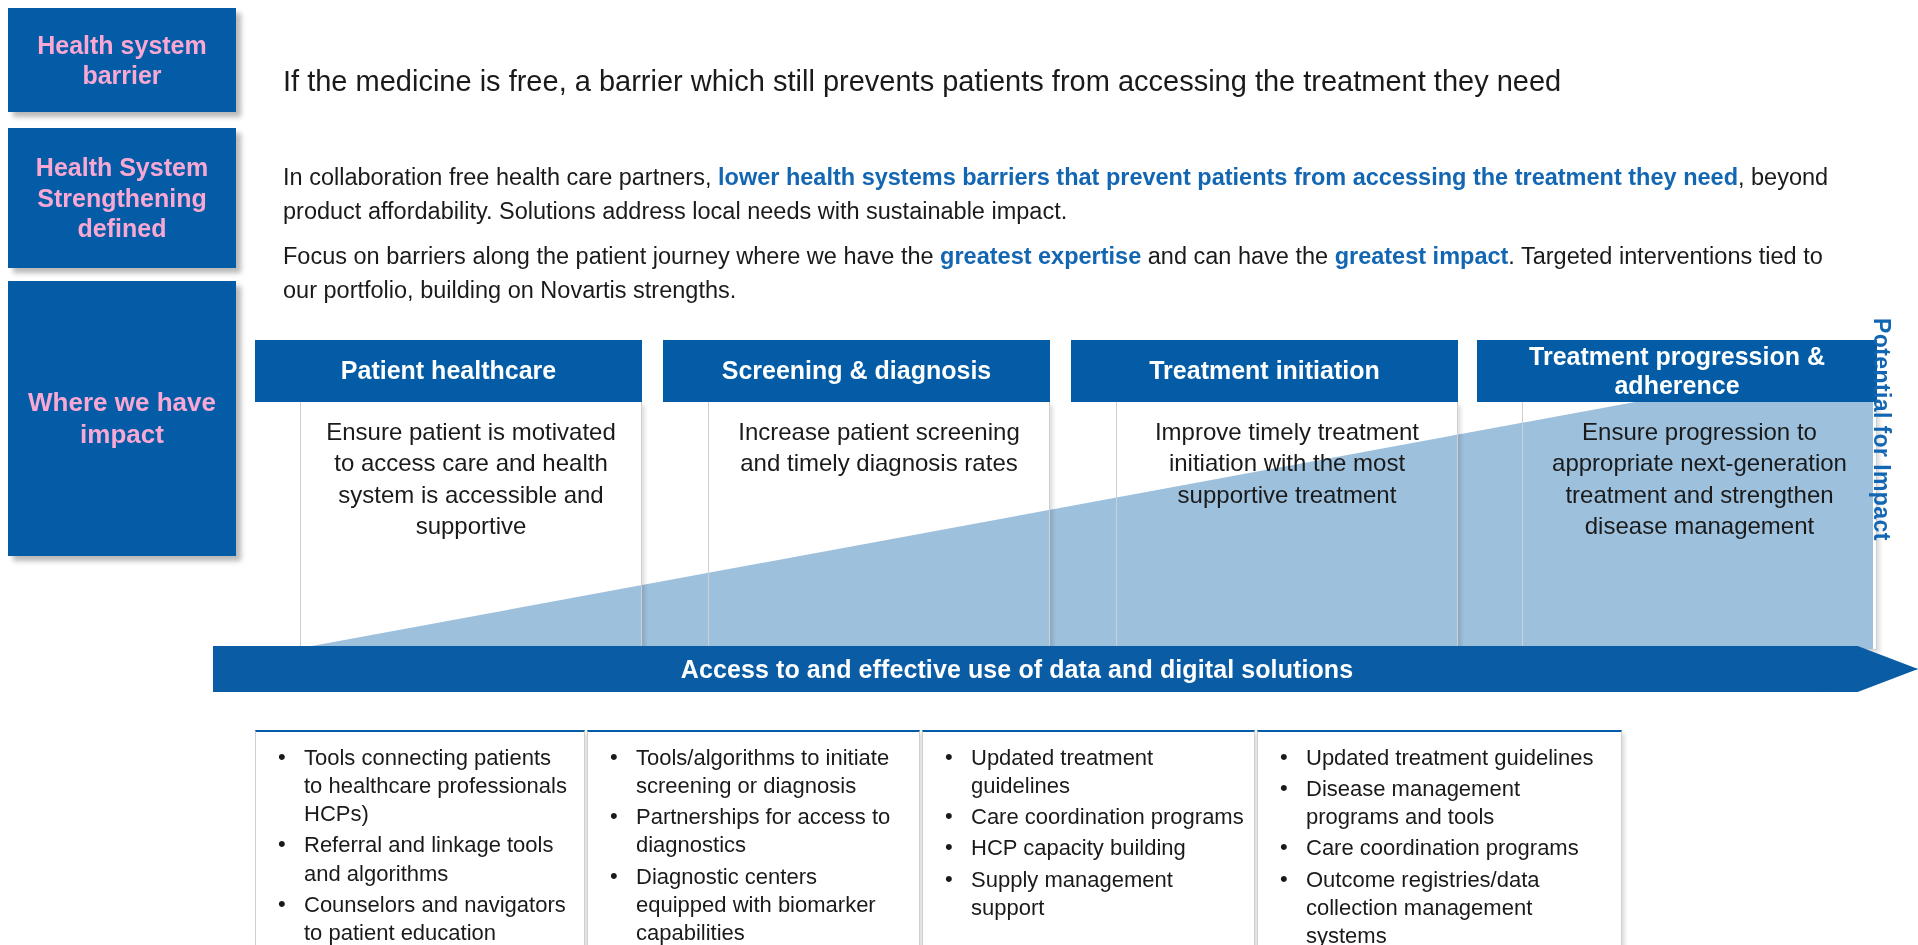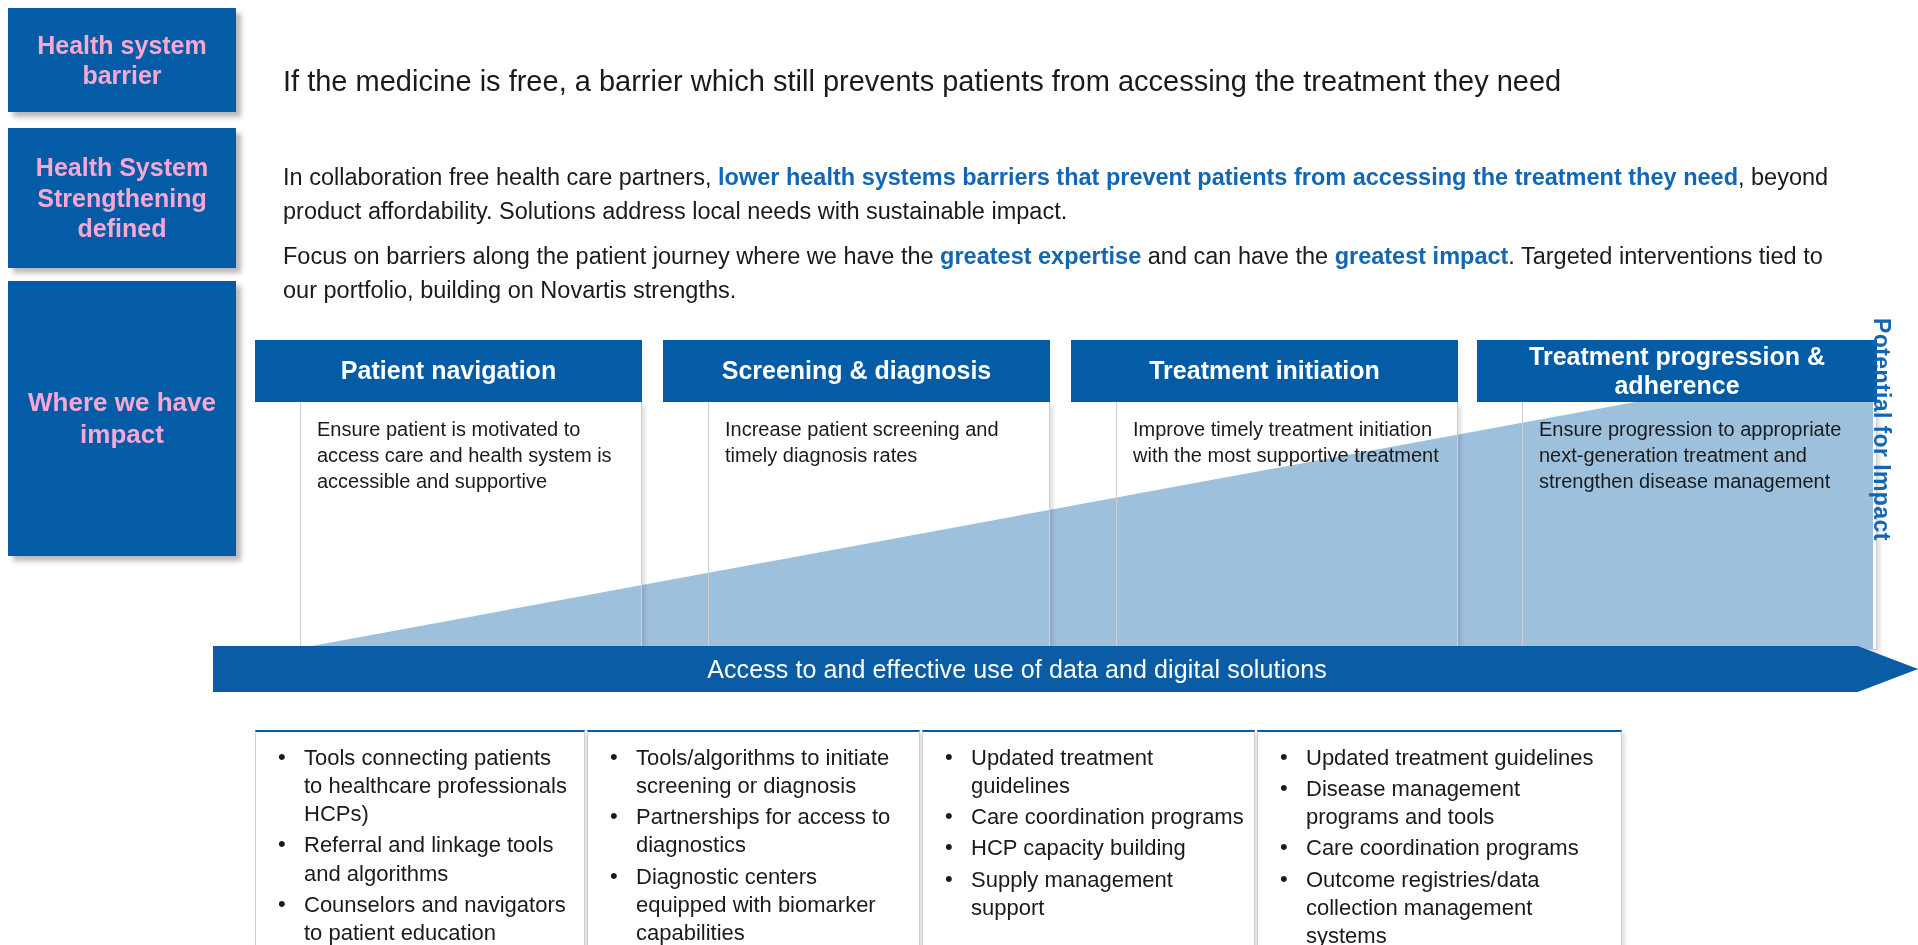--- a/index.html
+++ b/index.html
@@ -79,39 +79,40 @@
     display: flex; align-items: center; justify-content: center;
   }
   #col3 .col-head { height: 62px; }
 
   .col-body {
     border: 1px solid #cfcfcf;
     border-top: none;
     background: transparent;
     height: 248px;
     padding: 14px 16px 0 16px;
-    font-size: 20px;
+    text-align: center;
+    font-size: 24px;
     line-height: 1.31;
     color: #1a1a1a;
     box-shadow: 3px 3px 4px rgba(0,0,0,0.13);
     margin-left: 45px;
   }
 
   
   #arrow-band {
     position: absolute;
     left: 213px; top: 646px;
     width: 1705px; height: 46px;
   }
   #arrow-band svg { position: absolute; left: 0; top: 0; }
   #arrow-label {
     position: absolute;
     left: 0; top: 0; width: 1608px; height: 46px;
     display: flex; align-items: center; justify-content: center;
-    color: #ffffff; font-weight: normal; font-size: 25px;
+    color: #ffffff; font-weight: bold; font-size: 25px;
     letter-spacing: 0.1px;
   }
 
   
   #potential {
     position: absolute;
     left: 1868px; top: 318px;
     color: #1266b2;
     font-weight: bold;
     font-size: 23px;
@@ -180,21 +181,21 @@
   </div>
 
   <div id="impact-zone">
 
     <svg id="wedge" viewBox="0 0 1618 310" preserveAspectRatio="none">
       <polygon points="35,310 1618,18 1618,310" fill="#9dc0dd"></polygon>
     </svg>
 
     <div class="col" id="col0">
       <div class="col-head">
-        <span>Patient navigation</span>
+        <span>Patient healthcare</span>
       </div>
       <div class="col-body">
         <span>Ensure patient is motivated to access care and health system is accessible and supportive</span>
       </div>
     </div>
 
     <div class="col" id="col1">
       <div class="col-head">
         <span>Screening &amp; diagnosis</span>
       </div>

